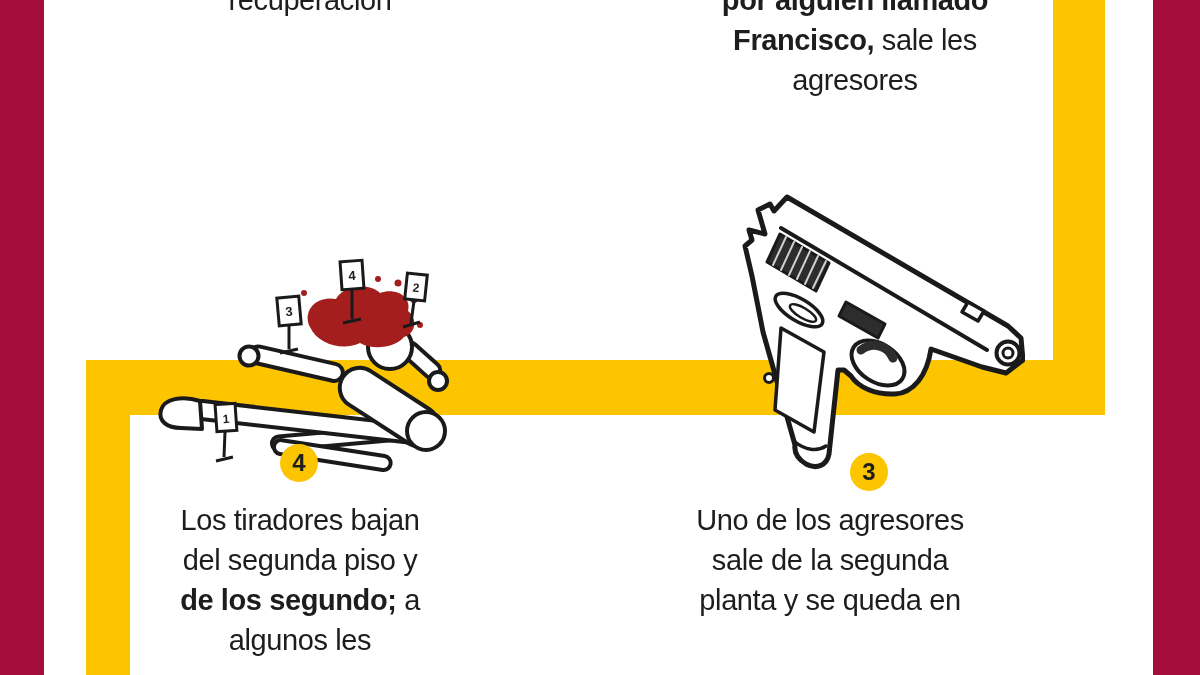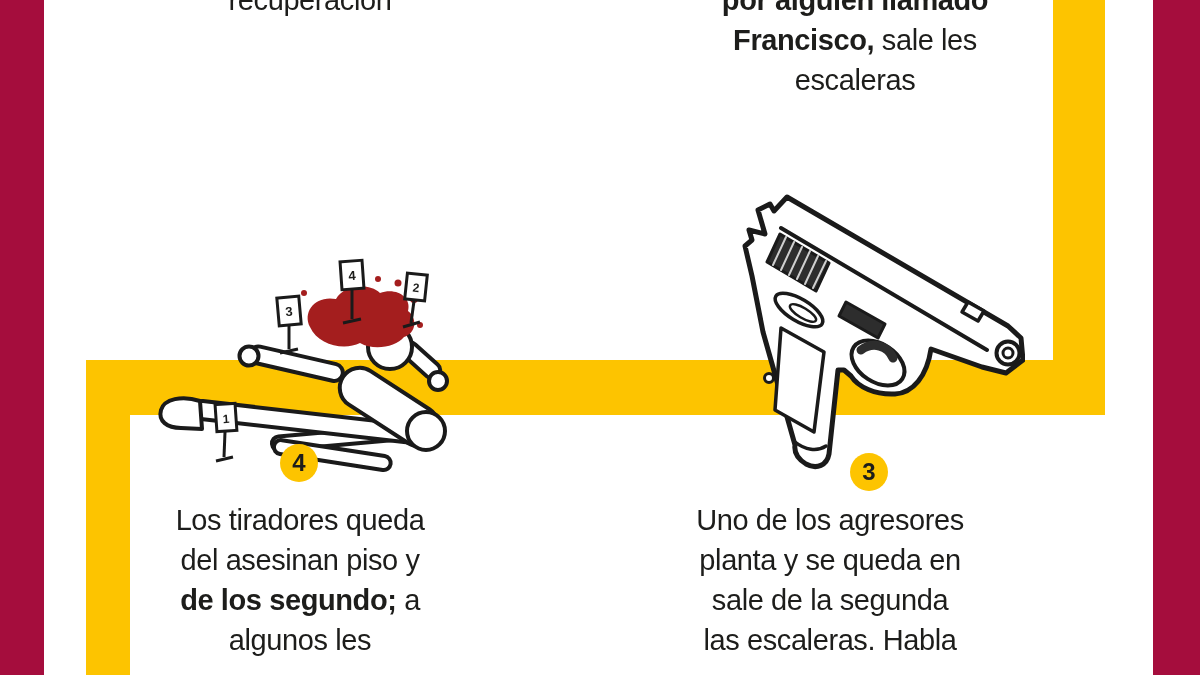--- a/index.html
+++ b/index.html
@@ -49,21 +49,21 @@
   <div class="ypath y-horiz"></div>
   <div class="ypath y-vert-left"></div>
 
   <div class="tblock tb-top-left">
     <div class="line">recuperación</div>
   </div>
 
   <div class="tblock tb-top-right">
     <div class="line b">por alguien llamado</div>
     <div class="line"><span class="b">Francisco,</span> <span>sale les</span></div>
-    <div class="line">escaleras</div>
+    <div class="line">agresores</div>
   </div>
 
   <svg class="illus illus-body" width="420" height="270" viewBox="0 0 420 270">
     <g fill="#ffffff" stroke="#1a1a1a" stroke-width="4" stroke-linejoin="round" stroke-linecap="round">
 
       <rect x="0" y="-7" width="146" height="14" rx="7" transform="translate(212,209) rotate(-5.1)"></rect>
       <rect x="0" y="-7" width="118" height="14" rx="7" transform="translate(214,211) rotate(8.8)"></rect>
 
       <rect x="0" y="-9" width="240" height="18" rx="9" transform="translate(133,174) rotate(6.5)"></rect>
 
@@ -170,26 +170,25 @@
   </svg>
 
   <div class="badge badge-4">
     <span>4</span>
   </div>
   <div class="badge badge-3">
     <span>3</span>
   </div>
 
   <div class="tblock tb-step4">
-    <div class="line">Los tiradores queda</div>
-    <div class="line">del asesinan piso y</div>
+    <div class="line">Los tiradores bajan</div>
+    <div class="line">del segunda piso y</div>
     <div class="line"><span class="b">de los segundo;</span> <span>a</span></div>
     <div class="line">algunos les</div>
   </div>
 
   <div class="tblock tb-step3">
     <div class="line">Uno de los agresores</div>
+    <div class="line">sale de la segunda</div>
     <div class="line">planta y se queda en</div>
-    <div class="line">sale de la segunda</div>
-    <div class="line">las escaleras. Habla</div>
   </div>
 
 </div>
 
 </body></html>

